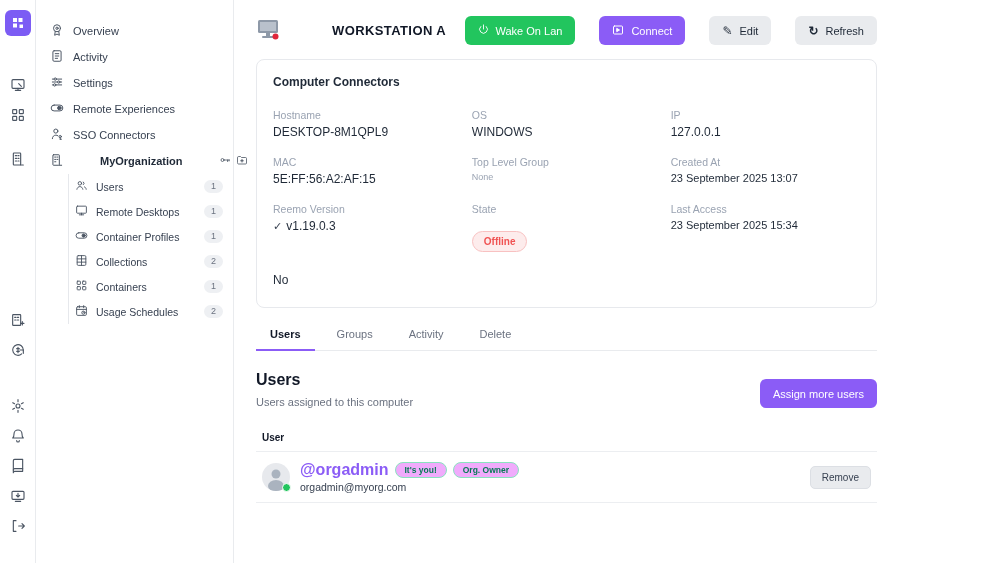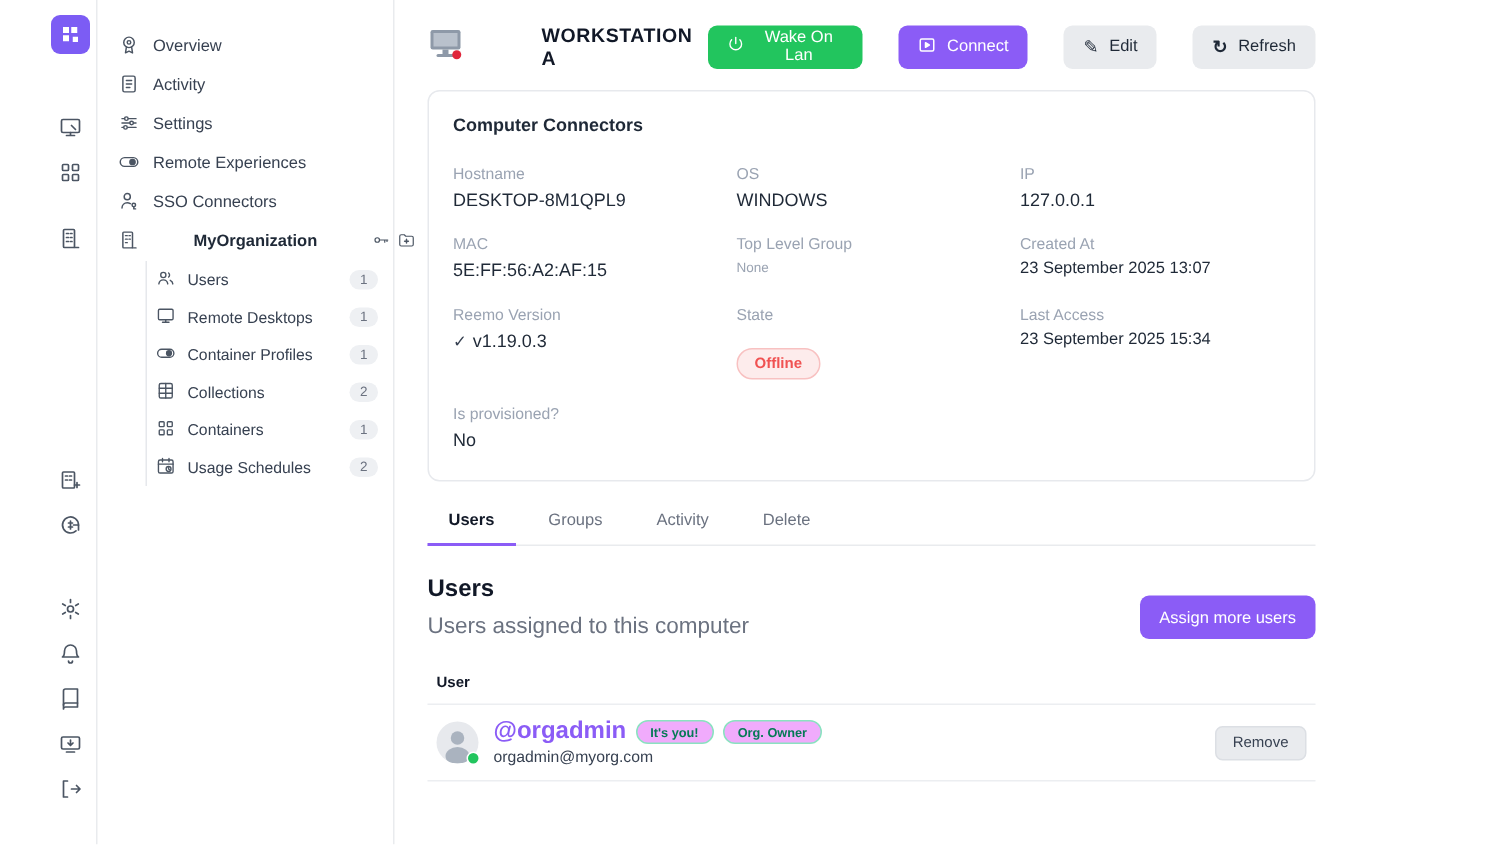--- a/index.html
+++ b/index.html
@@ -1,18 +1,18 @@
 <!DOCTYPE html>
 <html><head>
 <meta charset="utf-8">
 <style>
   * { box-sizing: border-box; margin: 0; padding: 0; }
   html,body { width:1000px; height:563px; overflow:hidden; background:#fff;
     font-family:"Liberation Sans", sans-serif; color:#1f2937; }
-  .app { display:flex; width:895px; height:563px;padding-left:29px; }
+  .app { display:flex; width:895px; height:563px; }
 
   
   .rail { width:36px; border-right:1px solid #e9ebee; display:flex; flex-direction:column;
     align-items:center; padding:10px 0; flex-shrink:0; }
   .rail .logo { width:26px; height:26px; background:#7c5cf4; border-radius:6px;
     display:flex; align-items:center; justify-content:center; margin-bottom:40px; }
   .rail-group { display:flex; flex-direction:column; align-items:center; gap:12px; }
   .rail-spacer { flex:1; }
   .rail-icon { width:18px; height:18px; display:flex; align-items:center; justify-content:center; cursor:pointer; }
   .rail-icon svg { stroke:#4b5563; fill:none; stroke-width:1.7; stroke-linecap:round; stroke-linejoin:round; }
@@ -60,21 +60,21 @@
     color:#f05252; font-size:10px; font-weight:bold; border-radius:999px; padding:4px 11px; margin-top:16px; }
 
   
   .tabs { display:flex; gap:8px; margin-top:14px; border-bottom:1px solid #e9ebee; }
   .tab { font-size:11px; color:#6b7280; padding:6px 14px 9px; cursor:pointer; border-bottom:2px solid transparent; margin-bottom:-1px; }
   .tab.active { color:#111827; font-weight:bold; border-bottom-color:#8b5cf6; }
 
   
   .sec-row { display:flex; justify-content:space-between; align-items:flex-end; margin-top:20px; }
   .sec-heading { font-size:16px; font-weight:bold; color:#111827; }
-  .sec-sub { font-size:15px; color:#6b7280; margin-top:7px; }
+  .sec-sub { font-size:11px; color:#6b7280; margin-top:7px; }
   .table { margin-top:16px; }
   .thead { font-size:10px; font-weight:bold; color:#111827; padding:8px 6px; border-bottom:1px solid #eceef1; }
   .trow { display:flex; align-items:center; padding:9px 6px; border-bottom:1px solid #eceef1; }
   .avatar-wrap { position:relative; width:28px; height:28px; margin-right:10px; flex-shrink:0; }
   .avatar { width:28px; height:28px; border-radius:50%; background:#e7e9ed; overflow:hidden;
     display:flex; align-items:center; justify-content:center; }
   .status-dot { position:absolute; right:-1px; bottom:-1px; width:9px; height:9px;
     background:#22c55e; border:1.5px solid #fff; border-radius:50%; }
   .user-lines { display:flex; flex-direction:column; gap:2px; }
   .user-top { display:flex; align-items:center; gap:6px; }
@@ -401,21 +401,20 @@
         <div>
           <div class="f-label">State</div>
           <div><span class="badge-offline">Offline</span></div>
         </div>
         <div>
           <div class="f-label">Last Access</div>
           <div class="f-value date">23 September 2025 15:34</div>
         </div>
 
         <div>
-          <div class="f-label">Is provisioned?</div>
           <div class="f-value">No</div>
         </div>
         <div></div>
       </div>
     </div>
 
     <div class="tabs">
       <div class="tab active">Users</div>
       <div class="tab">Groups</div>
       <div class="tab">Activity</div>

